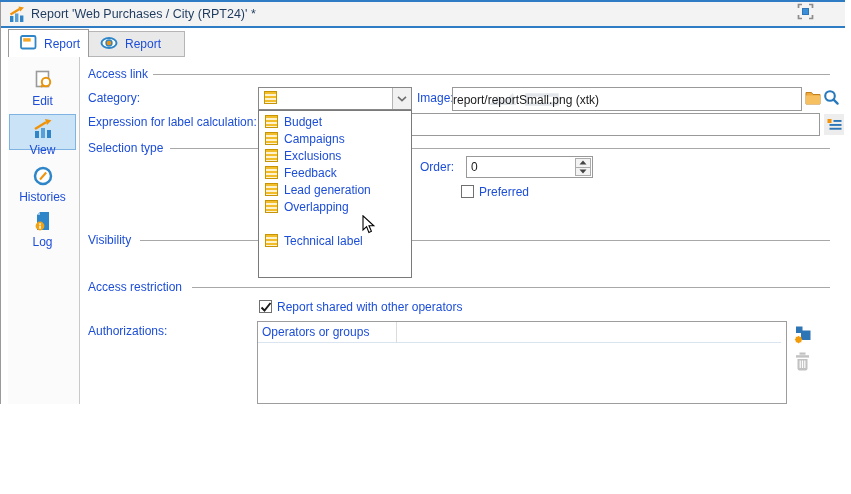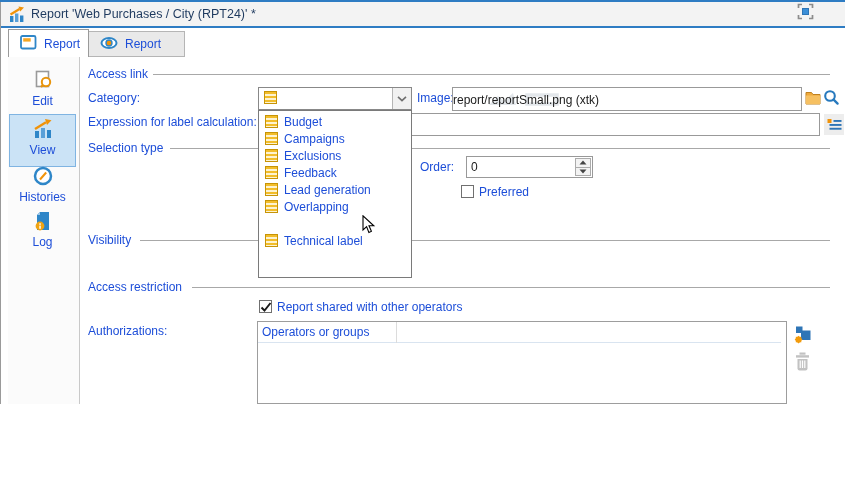--- a/index.html
+++ b/index.html
@@ -102,21 +102,21 @@
     <div class="side-item" style="top:13px;height:44px">
       <span>
         <svg width="20" height="21" viewBox="0 0 20 21">
           <rect x="3.5" y="1.5" width="12" height="15" fill="#fff" stroke="#9a9a9a" stroke-width="1.6"></rect>
           <circle cx="13" cy="12" r="4.2" fill="#fff" stroke="#e8940c" stroke-width="2"></circle>
           <line x1="9.9" y1="15" x2="8" y2="17" stroke="#e8940c" stroke-width="2.2"></line>
         </svg>
       </span>
       <span class="lbl">Edit</span>
     </div>
-    <div class="side-item side-sel" style="top:57px;height:53px">
+    <div class="side-item side-sel" style="top:57px;height:36px">
       <span style="display:inline-block;margin-top:3px">
         <svg width="22" height="22" viewBox="0 0 22 22">
           <rect x="3" y="13" width="4" height="7" fill="#2e86c8"></rect>
           <rect x="9" y="10" width="4" height="10" fill="#5aa0d8"></rect>
           <rect x="15" y="12" width="4" height="8" fill="#2e86c8"></rect>
           <path d="M3,11 L14,4.2" stroke="#f0930a" stroke-width="2.4" fill="none"></path>
           <polygon points="13,1 19.5,2.2 15,7" fill="#f0930a"></polygon>
         </svg>
       </span>
       <span class="lbl">View</span>

